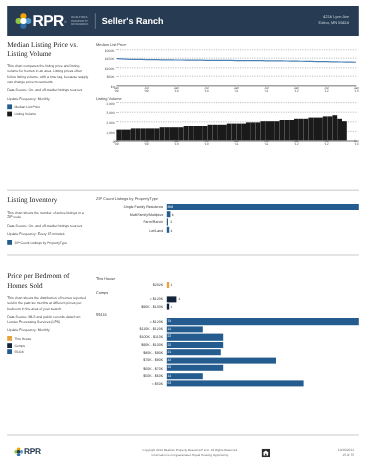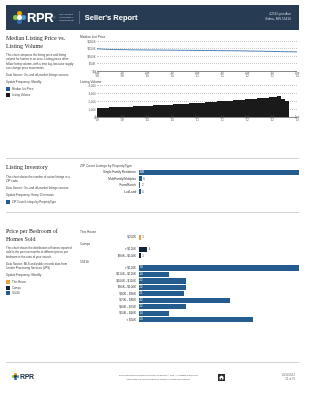--- a/index.html
+++ b/index.html
@@ -105,21 +105,21 @@
       </span>
       <span class="logo-text">RPR</span>
       <span class="logo-tm">®</span>
       <span class="logo-sub">
         <div>REALTORS</div>
         <div>PROPERTY</div>
         <div>RESOURCE</div>
       </span>
     </div>
     <span class="hdr-divider"></span>
-    <span class="hdr-title">Seller's Report</span>
+    <span class="hdr-title">Seller's Ranch</span>
     <div class="hdr-addr">
       <div>4216 Lynn Ave</div>
       <div>Edina, MN 55416</div>
     </div>
   </div>
 
   <div class="section" id="sec1" style="top:35px;">
     <div class="sec-left">
       <div class="sec-title">Median Listing Price vs. Listing Volume</div>
       <div class="sec-desc">This chart compares the listing price and listing volume for homes in an area. Listing prices often follow listing volume, with a time lag, because supply can change price movements.</div>

